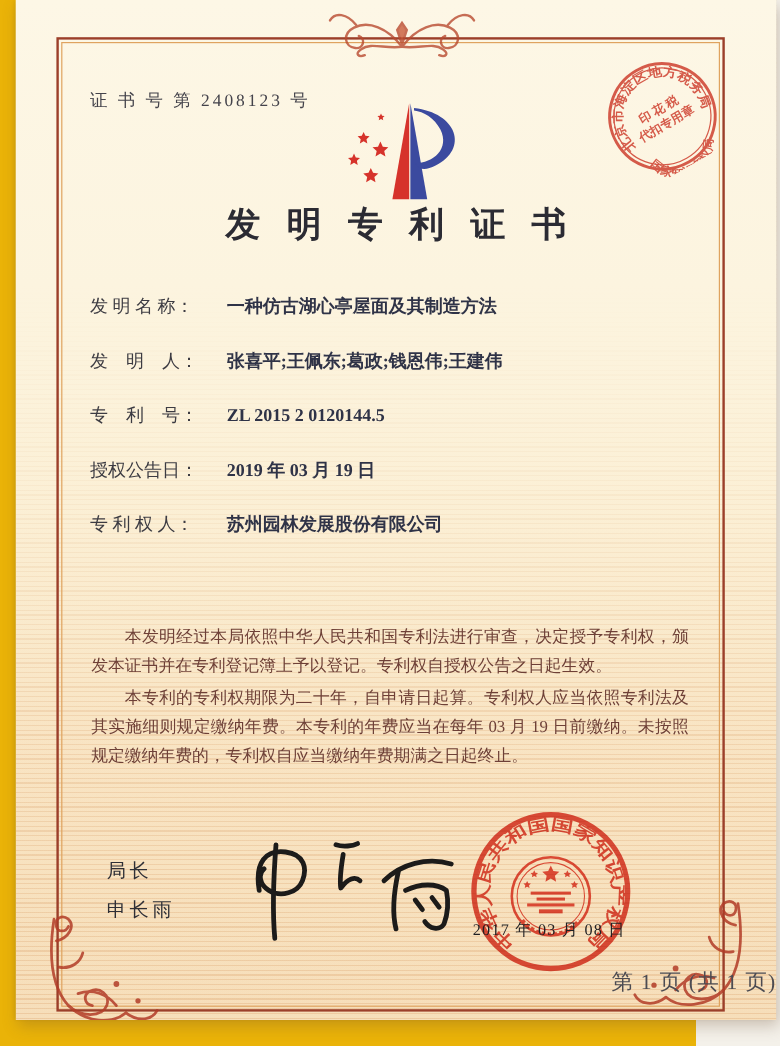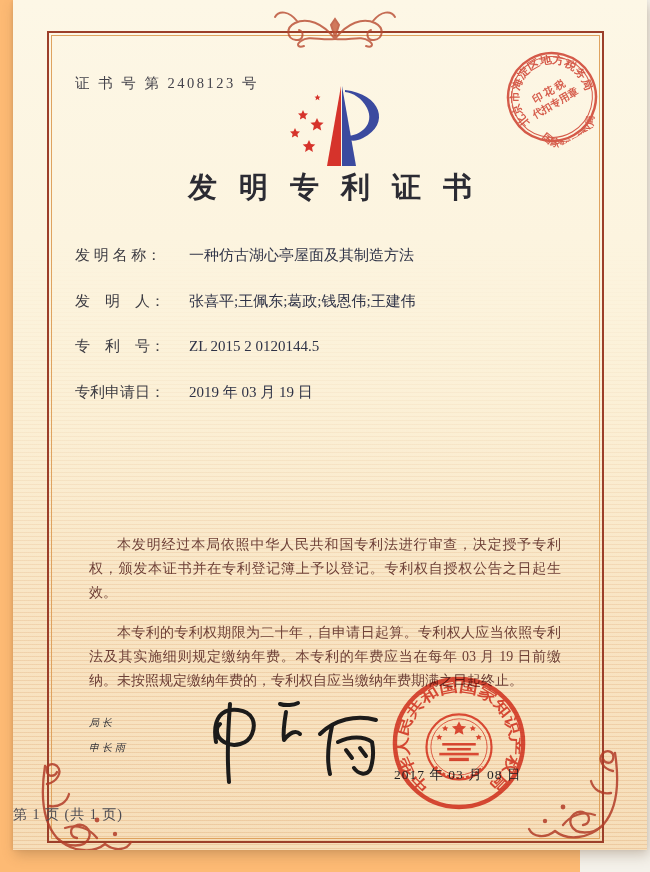--- a/index.html
+++ b/index.html
@@ -1,21 +1,21 @@
 <!DOCTYPE html>
 <html><head>
 <meta charset="utf-8">
 <style>
   html,body{margin:0;padding:0;}
   body{
     width:650px;height:872px;overflow:hidden;
     background:#f4f1ea;
     font-family:"Liberation Serif","DejaVu Serif",serif;
   }
-  .scan{position:relative;width:580px;height:872px;background:#fdba74;}
+  .scan{position:relative;width:580px;height:872px;background:#eab308;}
   
   .paper{
     position:absolute;left:13px;top:0;width:634px;height:850px;
     box-shadow:2px 5px 12px rgba(110,80,50,.30), -1px 0 3px rgba(0,0,0,.08);
     overflow:hidden;
   }
   .paper-bg{
     position:absolute;inset:0;
     background:
       linear-gradient(180deg,#fdf7e6 0%,#fcf4df 28%,rgba(252,243,219,.72) 48%,rgba(250,231,199,.30) 72%,rgba(248,223,185,.12) 100%),
@@ -37,38 +37,38 @@
   }
   .logo{position:absolute;left:252px;top:84px;width:130px;height:84px;}
   .title{
     position:absolute;left:0;top:168px;width:634px;text-align:center;
     font-size:29px;font-weight:600;color:#2b2b33;
     letter-spacing:22px;text-indent:22px;
   }
   .fields{position:absolute;left:62px;top:246px;right:58px;}
   .frow{margin-bottom:26.5px;font-size:15px;color:#303342;white-space:nowrap;}
   .frow .lab{display:inline-block;width:114px;color:#3c3b42;}
-  .frow .val{color:#2f3347;}
+  .frow .val{color:#2f3347;font-weight:bold;}
   .paras{
     position:absolute;left:60px;top:517px;width:504px;
     font-size:14px;line-height:1.72;color:#6e4037;text-align:justify;
   }
-  .paras p{margin:16px;text-indent:2em;}
-  .signoff{position:absolute;left:76px;top:716px;font-size:10px;color:#2f2f36;letter-spacing:3px;font-style:italic;}
+  .paras p{margin:3px;text-indent:2em;}
+  .signoff{position:absolute;left:76px;top:716px;font-size:16px;color:#2f2f36;letter-spacing:3px;}
   .signoff div{margin-bottom:11px;}
   .signature{position:absolute;left:187px;top:690px;width:190px;height:98px;}
   .seal-main{position:absolute;left:377px;top:674px;width:138px;height:138px;opacity:.88;mix-blend-mode:multiply;}
   .seal-date{
     position:absolute;left:381px;top:766px;width:150px;z-index:5;
     font-size:13.5px;color:#1f1f22;letter-spacing:1px;white-space:nowrap;
   }
   .stamp-tax{position:absolute;left:492px;top:50px;width:94px;height:94px;transform:rotate(-30deg);opacity:.82;mix-blend-mode:multiply;}
   .footer{
-    position:absolute;left:0;top:806px;width:634px;text-align:left;
-    font-size:14px;color:#4c4b52;letter-spacing:1px;
+    position:absolute;left:0;top:806px;width:634px;text-align:right;
+    font-size:18px;color:#4c4b52;letter-spacing:1px;
   }
 </style>
 </head>
 <body>
 
 <div class="scan">
   <div class="paper">
     <div class="paper-bg"></div>
     <div class="frame"></div>
 
@@ -133,21 +133,24 @@
       <div class="frow">
         <span class="lab">发 明 名 称：</span><span class="val">一种仿古湖心亭屋面及其制造方法</span>
       </div>
       <div class="frow">
         <span class="lab">发　明　人：</span><span class="val">张喜平;王佩东;葛政;钱恩伟;王建伟</span>
       </div>
       <div class="frow">
         <span class="lab">专　利　号：</span><span class="val">ZL 2015 2 0120144.5</span>
       </div>
       <div class="frow">
-        <span class="lab">专利申请日：</span><span class="val">2019 年 03 月 19 日</span>
+        <span class="lab">授权公告日：</span><span class="val">2019 年 03 月 19 日</span>
+      </div>
+      <div class="frow">
+        <span class="lab">专 利 权 人：</span><span class="val">苏州园林发展股份有限公司</span>
       </div>
     </div>
 
     <div class="paras">
       <p>本发明经过本局依照中华人民共和国专利法进行审查，决定授予专利权，颁发本证书并在专利登记簿上予以登记。专利权自授权公告之日起生效。</p>
       <p>本专利的专利权期限为二十年，自申请日起算。专利权人应当依照专利法及其实施细则规定缴纳年费。本专利的年费应当在每年 03 月 19 日前缴纳。未按照规定缴纳年费的，专利权自应当缴纳年费期满之日起终止。</p>
     </div>
 
     <div class="signoff">
       <div>局长</div>

